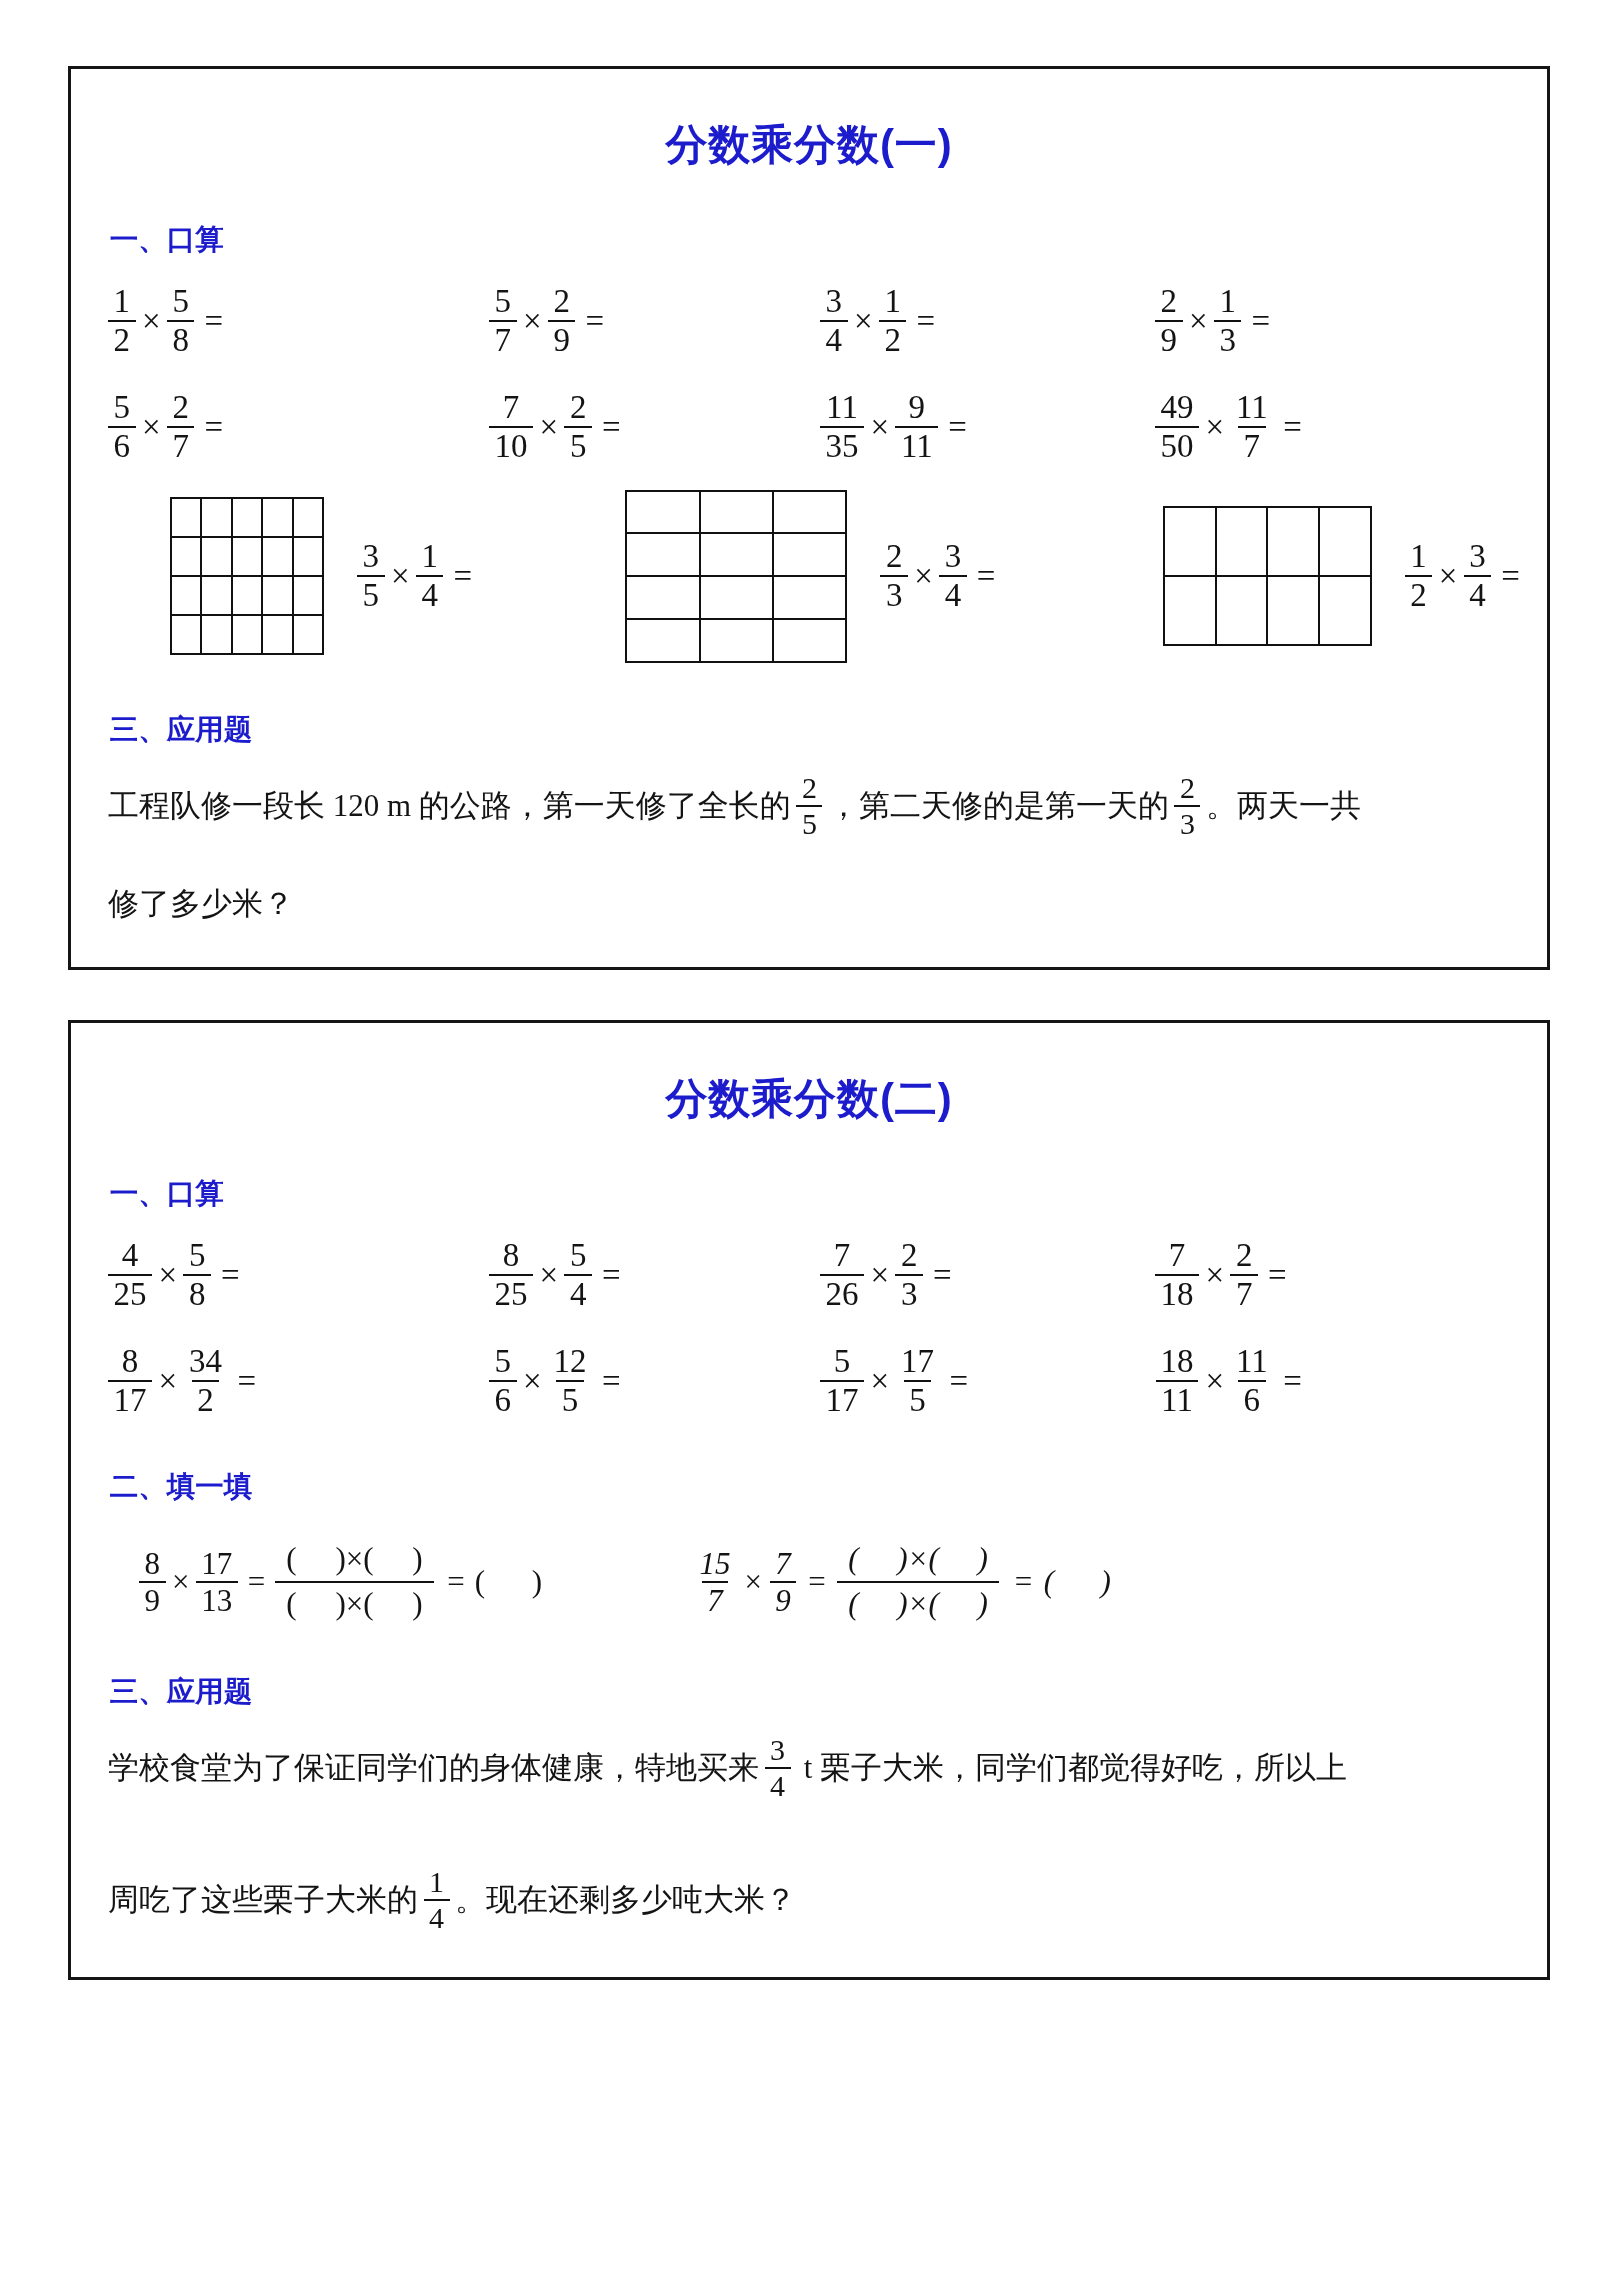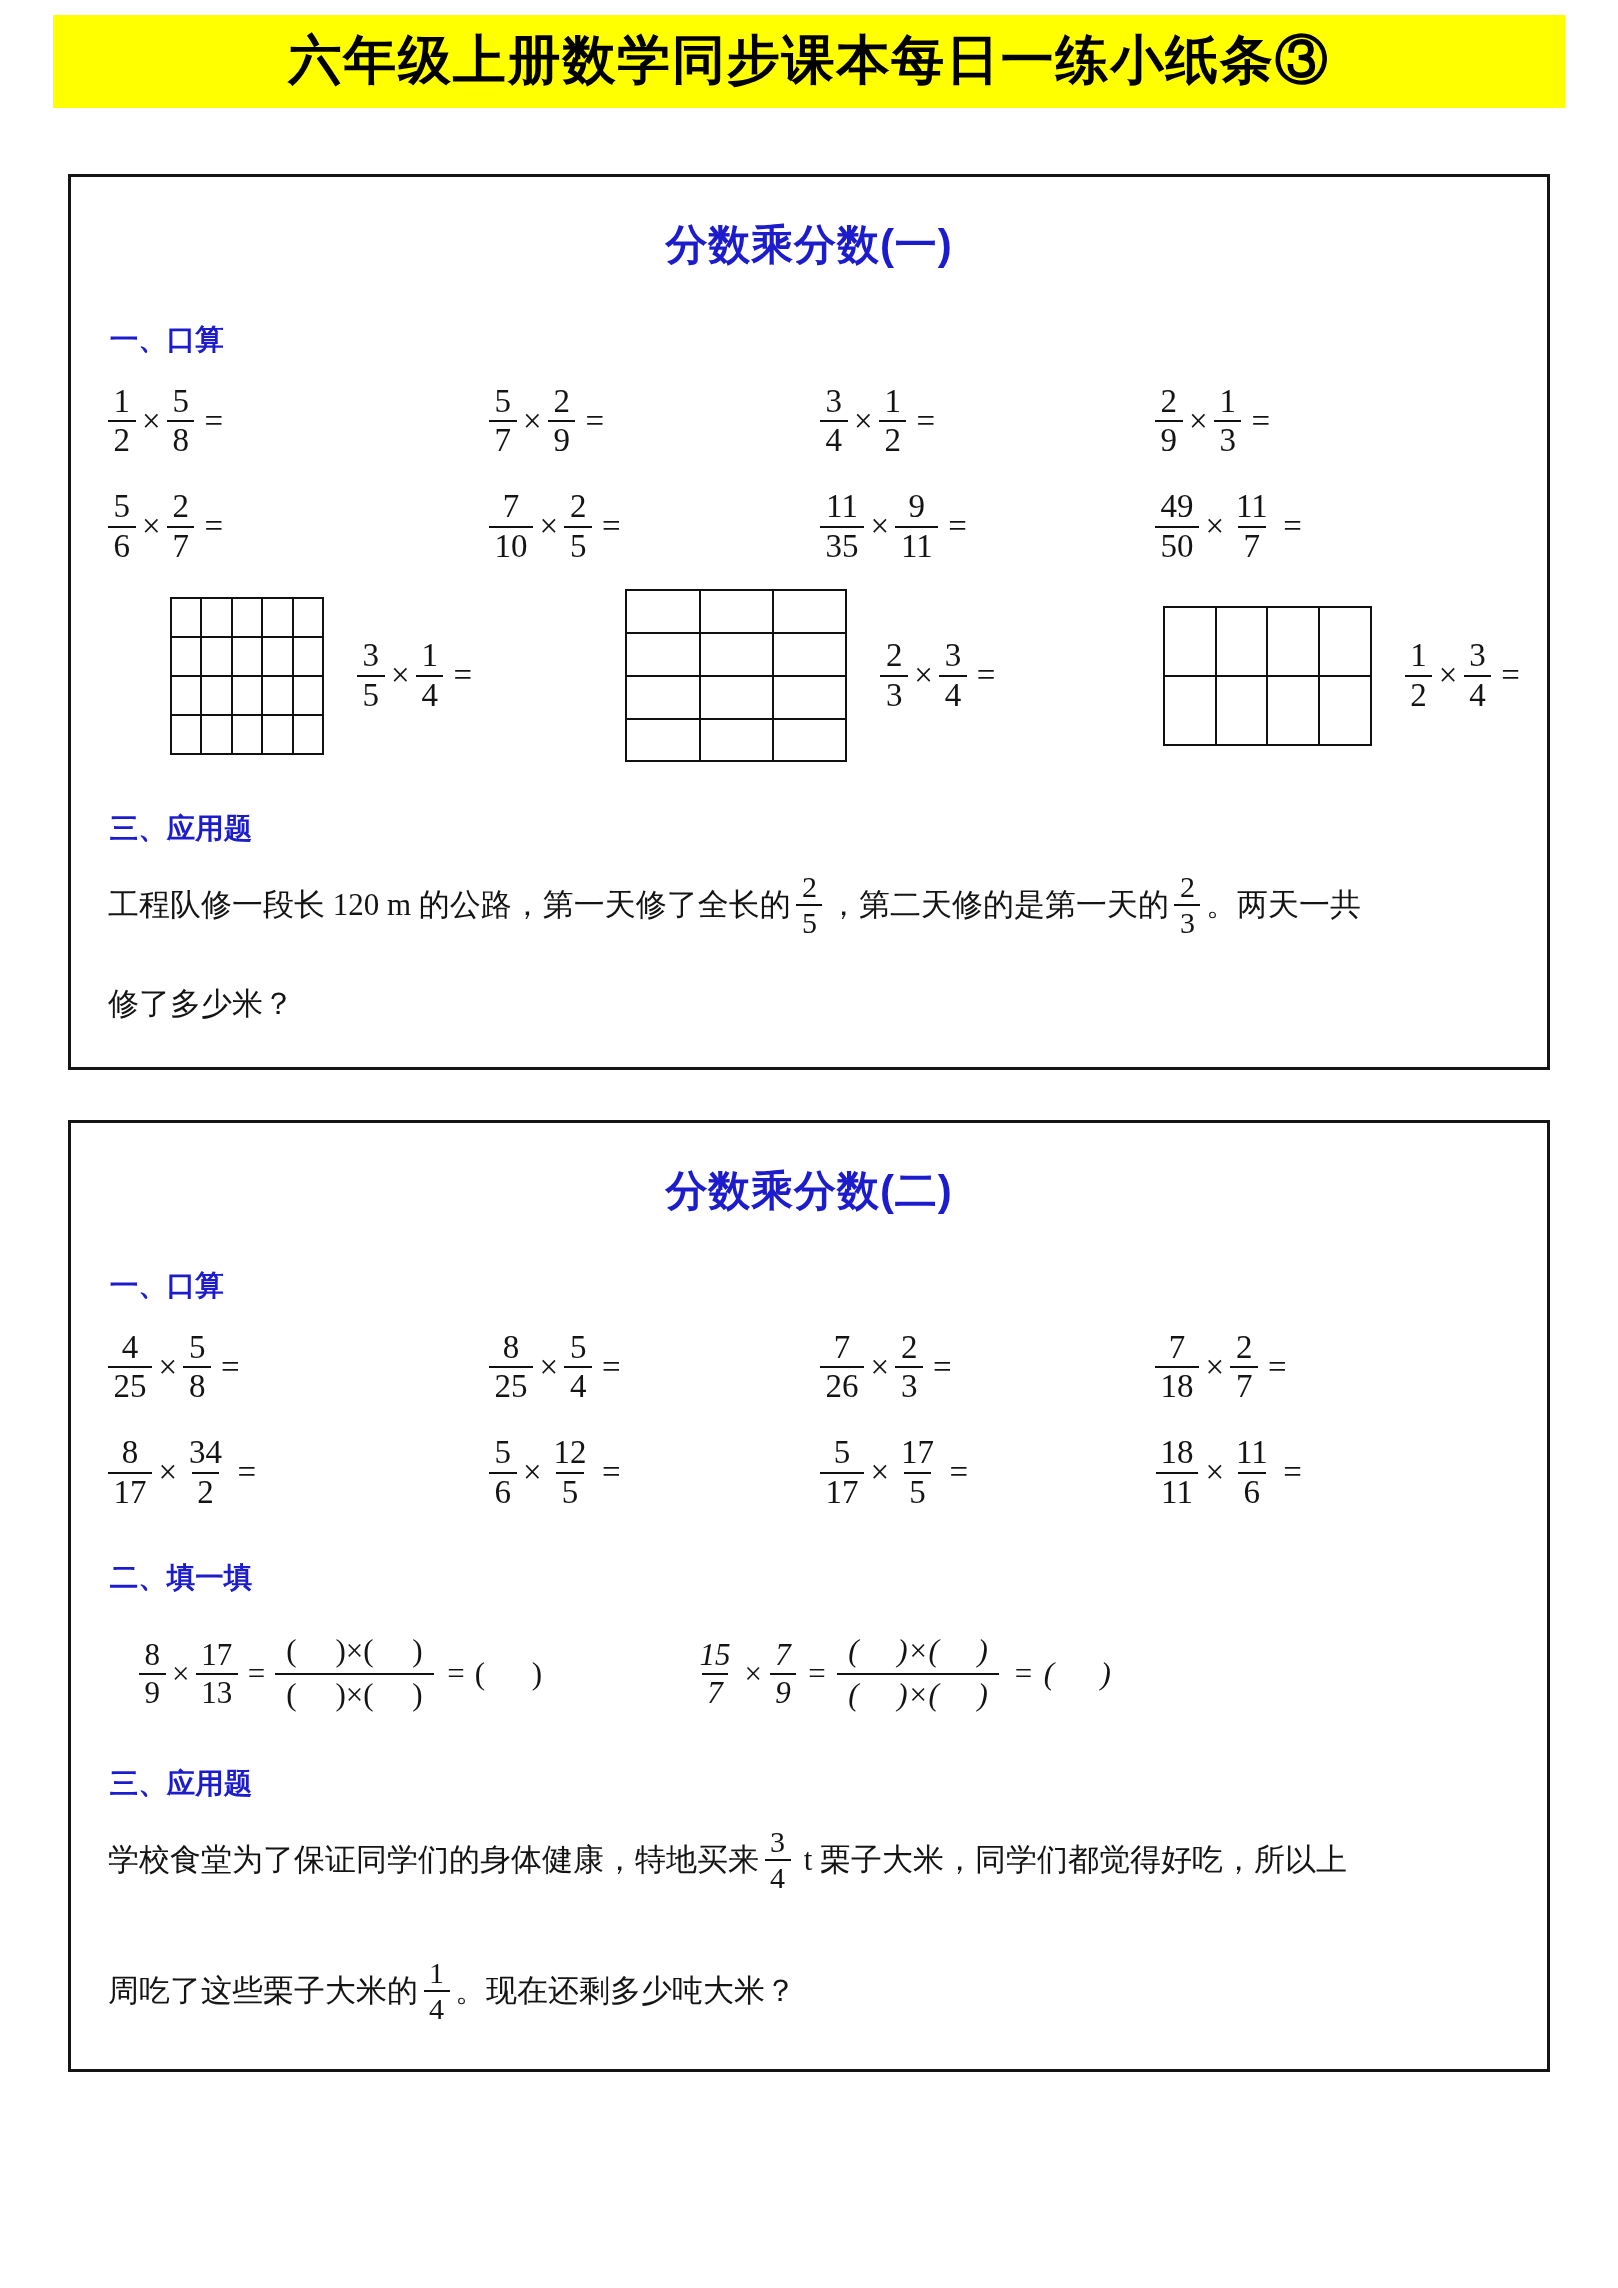--- a/index.html
+++ b/index.html
@@ -9,21 +9,21 @@
   }
   *{box-sizing:border-box;}
   body{margin:0;background:#ffffff;color:var(--ink);font-family:"Liberation Sans",sans-serif;}
   .page{width:1618px;min-height:2288px;background:#fff;overflow:hidden;}
 
   .banner{margin:14.7px 53px 0;height:93px;background:var(--banner-bg);
     display:flex;align-items:center;justify-content:center;
     font-size:53px;font-weight:bold;color:#000;letter-spacing:1.8px;white-space:nowrap;}
   .banner-2{margin-top:33px;}
 
-  .sheet{margin:66px 68px 0;border:3.7px solid #151515;background:#fff;padding:16px 37px 42px;}
+  .sheet{margin:66px 68px 0;border:3.7px solid #151515;background:#fff;padding:24px 37px 42px;}
   .sheet-2{margin-top:50px;}
 
   .sheet-title{text-align:center;color:var(--blue);font-size:42px;font-weight:bold;
     margin:24px 0 0;letter-spacing:0.9px;}
   .sec{color:var(--blue);font-size:28.5px;font-weight:bold;margin:48px 0 0 1.8px;}
 
   
   .frac{display:inline-flex;flex-direction:column;align-items:center;
     font-family:"Liberation Serif",serif;vertical-align:middle;}
   .frac .num,.frac .den{display:block;padding:0.9px 5.5px;line-height:1.08;text-align:center;}
@@ -68,23 +68,20 @@
   .bigfrac{display:inline-flex;flex-direction:column;align-items:center;margin:0 3.7px;}
   .btop,.bbot{white-space:pre;padding:1.8px 11px;text-align:center;line-height:1.25;}
   .bbot{border-top:2.8px solid #111;align-self:stretch;}
   .blank{white-space:pre;margin-left:3.7px;}
 </style>
 </head>
 <body>
 
 <div class="page">
 
-  <div class="banner banner-1">
-    <span>六年级上册数学同步课本每日一练小纸条③</span>
-  </div>
 
   <div class="sheet sheet-1">
     <div class="sheet-title">分数乘分数(一)</div>
     <div class="sec">一、口算</div>
     <div class="oral-grid" id="oral1">
         <div class="oral-item">
           <span class="frac">
             <span class="num">1</span>
             <span class="den">2</span>
           </span>

